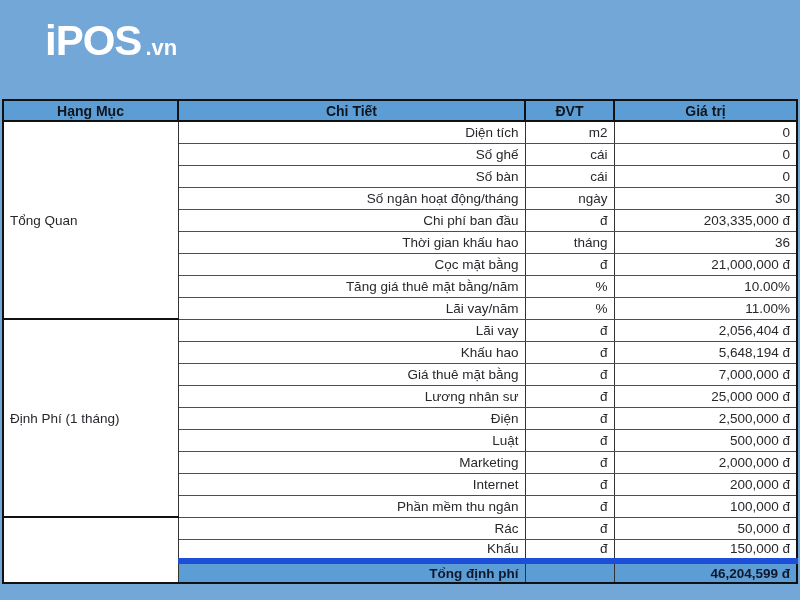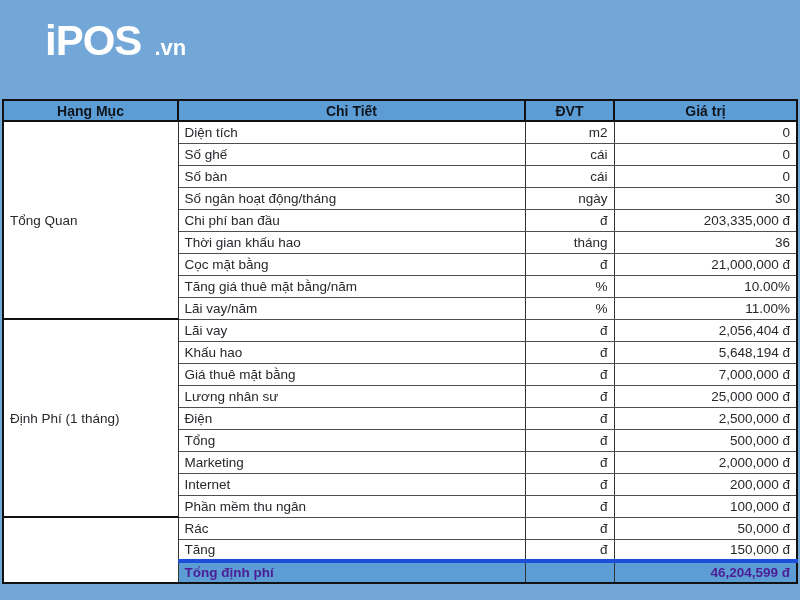--- a/index.html
+++ b/index.html
@@ -12,21 +12,21 @@
   }
   .page { position: relative; width: 800px; height: 600px; background: #72a7d8; }
 
   
   .banner { position: absolute; left: 0; top: 0; width: 800px; height: 99px; }
   .logo { position: absolute; left: 45px; top: 20px; color: #ffffff; }
   .logo-line { display: flex; align-items: baseline; }
   .logo-main {
     font-size: 42px; font-weight: bold; letter-spacing: -1px; line-height: 1;
   }
-  .logo-suffix { font-size: 22px; font-weight: bold; margin-left: 13px; }
+  .logo-suffix { font-size: 22px; font-weight: bold; margin-left: 4px; }
   .tagline {
     margin-top: 4px; font-size: 10px; font-weight: bold; letter-spacing: 1.6px;
   }
 
   
   table.cost-table {
     position: absolute; left: 2px; top: 99px; width: 794px;
     border-collapse: collapse; table-layout: fixed;
     background: #ffffff;
     border: 2px solid #111111;
@@ -37,31 +37,31 @@
     font-size: 14px; font-weight: bold; color: #10151c;
     height: 21px; padding: 0 4px;
   }
   td {
     border: 1px solid #4f4f4f;
     border-left: 1px solid #333333; border-right: 1px solid #333333;
     font-size: 13.5px; color: #26282c;
     height: 22px; padding: 0 6px;
     white-space: nowrap; overflow: hidden;
   }
-  td.detail { text-align: left; }
+  td.detail { text-align: right; }
   td.unit   { text-align: right; }
   td.value  { text-align: right; }
   td.group-label {
     vertical-align: middle;
     border-bottom: 2px solid #111111; border-right: 1px solid #333333;
     background: #ffffff; font-size: 13.5px;
   }
   tr.total td {
-    background: #5c9dd6; font-weight: bold; color: #4c1d95;
-    border-top: 4px solid #1d4ed8;
+    background: #5c9dd6; font-weight: bold; color: #0f172a;
+    border-top: 6px solid #1d4ed8;
   }
 </style>
 </head>
 <body>
 
 <div class="page">
 
   <header class="banner">
     <div class="logo">
       <div class="logo-line">
@@ -153,21 +153,21 @@
           <td class="detail">Lương nhân sư</td>
           <td class="unit">đ</td>
           <td class="value">25,000 000 đ</td>
         </tr>
         <tr>
           <td class="detail">Điện</td>
           <td class="unit">đ</td>
           <td class="value">2,500,000 đ</td>
         </tr>
         <tr>
-          <td class="detail">Tổng</td>
+          <td class="detail">Luật</td>
           <td class="unit">đ</td>
           <td class="value">500,000 đ</td>
         </tr>
         <tr>
           <td class="detail">Marketing</td>
           <td class="unit">đ</td>
           <td class="value">2,000,000 đ</td>
         </tr>
         <tr>
           <td class="detail">Internet</td>
@@ -179,21 +179,21 @@
           <td class="unit">đ</td>
           <td class="value">100,000 đ</td>
         </tr>
         <tr>
           <td class="group-label" rowspan="3"></td>
           <td class="detail">Rác</td>
           <td class="unit">đ</td>
           <td class="value">50,000 đ</td>
         </tr>
         <tr>
-          <td class="detail">Tăng</td>
+          <td class="detail">Khấu</td>
           <td class="unit">đ</td>
           <td class="value">150,000 đ</td>
         </tr>
         <tr class="total">
           <td class="detail">Tổng định phí</td>
           <td class="unit"></td>
           <td class="value">46,204,599 đ</td>
         </tr>
       </tbody>
   </table>

